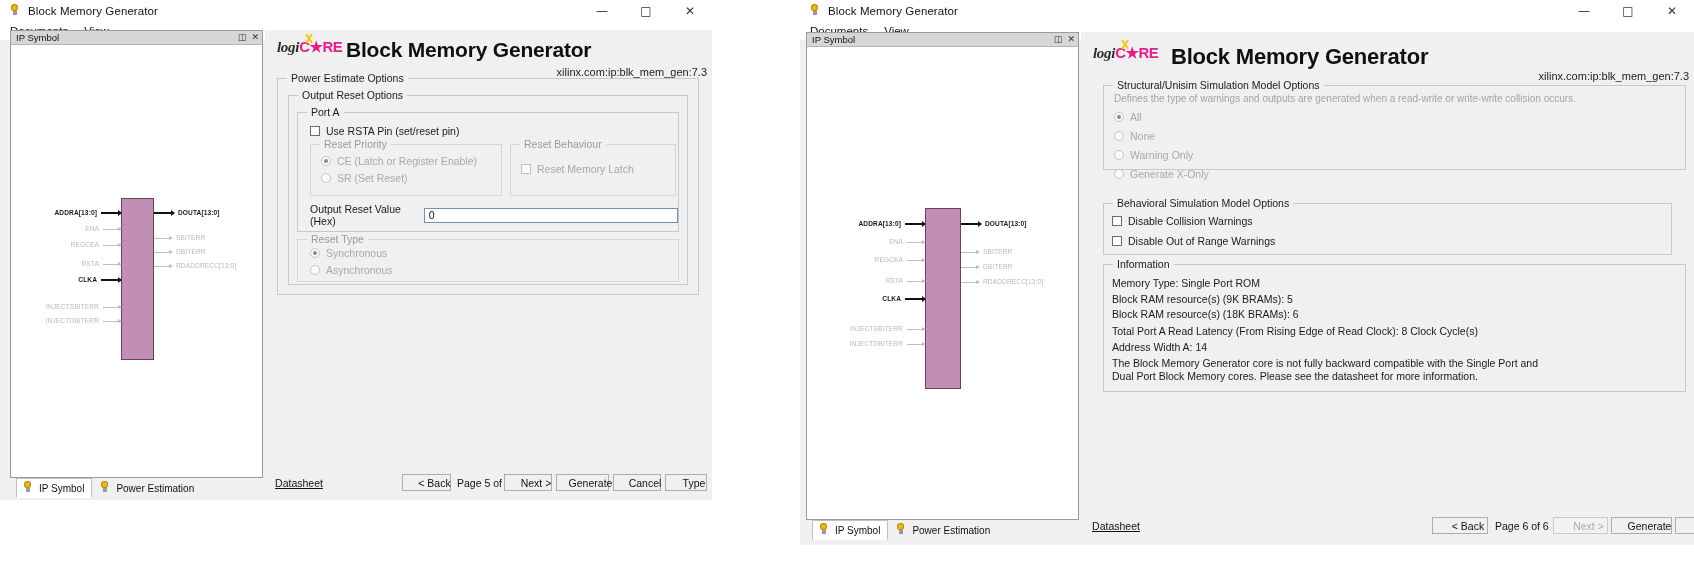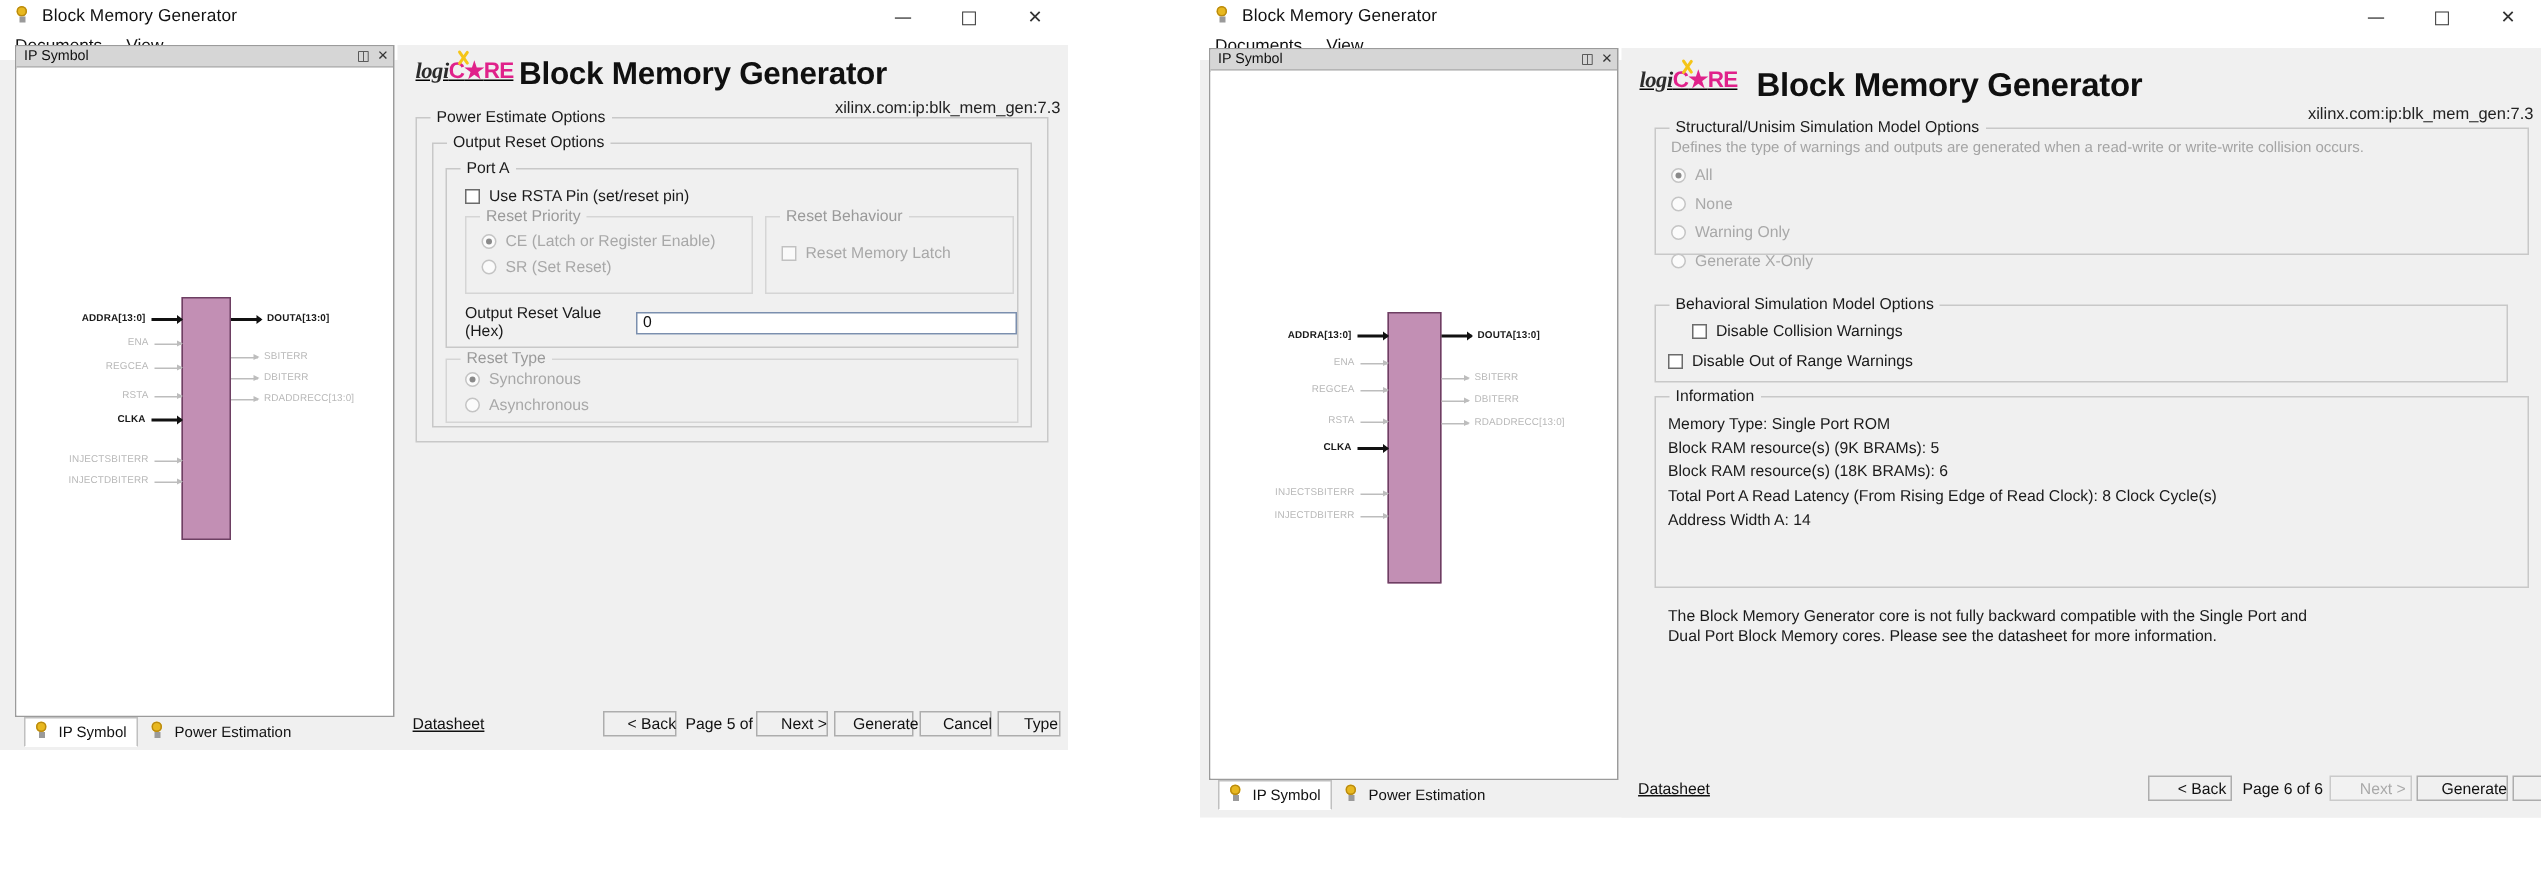--- a/index.html
+++ b/index.html
@@ -83,21 +83,21 @@
   .lead::after{
     content:""; position:absolute; right:-1px; top:50%; transform:translateY(-50%);
     border-left:4px solid #bdbdbd; border-top:2.6px solid transparent; border-bottom:2.6px solid transparent;
   }
   .pin.strong .lead::after{ border-left-color:#111; border-top-width:3.4px; border-bottom-width:3.4px;}
   .pin.in .lead { margin-left:4px; }
   .pin.out .lead { margin-right:4px; }
 
   
   .pane { position:absolute; background:#f0f0f0; }
-  .brand { position:absolute; display:flex; align-items:center;text-decoration:underline; }
+  .brand { position:absolute; display:flex; align-items:center; }
   .logicore {
     font-family:"Liberation Serif", serif; font-style:italic; font-weight:bold;
     font-size:15px; color:#2b2b2b; letter-spacing:-.3px; position:relative;
   }
   .logicore .pk { color:#e0218a; font-style:normal; font-family:"Liberation Sans", sans-serif;
                   letter-spacing:-.5px; }
   .spark { position:absolute; left:26px; top:-5px; width:12px; height:12px; }
   .spark::before, .spark::after{
     content:""; position:absolute; left:5px; top:0; width:1.6px; height:11px;
     background:#f5c518; transform:rotate(35deg); border-radius:1px;
@@ -127,21 +127,21 @@
     content:""; position:absolute; left:2px; top:2px; width:4px; height:4px;
     border-radius:50%; background:#8a8a8a;
   }
   .txtinput {
     height:15px; background:#ffffff; border:1px solid #7b8fae;
     font-size:10.5px; color:#111; padding:0 4px; display:flex; align-items:center;
   }
   .helptext { position:absolute; font-size:10px; color:#a4a4a4; white-space:nowrap; }
 
   .infoline { position:absolute; font-size:10.5px; color:#1a1a1a; white-space:nowrap; }
-  .infopara { position:absolute; font-size:10.5px; color:#1a1a1a; line-height:13px;margin-top:48px; }
+  .infopara { position:absolute; font-size:10.5px; color:#1a1a1a; line-height:13px; }
 
   
   .btn {
     position:absolute; height:17px; background:#f0f0f0; border:1px solid #adadad;
     display:flex; align-items:center; justify-content:center;
     font-size:10.5px; color:#111; cursor:pointer; white-space:nowrap;padding-left:16px;
   }
   .btn.disabled { color:#a9a9a9; border-color:#cacaca; background:#f2f2f2; cursor:default; }
   .pagelabel { position:absolute; font-size:10.5px; color:#111; white-space:nowrap; }
   .linkbtn { position:absolute; font-size:10.5px; color:#111; height:17px; display:flex;
@@ -436,21 +436,21 @@
           <span>Warning Only</span>
         </div>
         <div class="row disabled" style="left:10px; top:82px;">
           <span class="rb disabled"></span>
           <span>Generate X-Only</span>
         </div>
       </div>
 
       <div class="grp" style="left:22px; top:171px; width:569px; height:52px;">
         <div class="grp-title">Behavioral Simulation Model Options</div>
-        <div class="row" style="left:24px; top:11px;">
+        <div class="row" style="left:8px; top:11px;">
           <span class="cb"></span>
           <span>Disable Collision Warnings</span>
         </div>
         <div class="row" style="left:8px; top:31px;">
           <span class="cb"></span>
           <span>Disable Out of Range Warnings</span>
         </div>
       </div>
 
       <div class="grp" style="left:22px; top:232px; width:583px; height:128px;">

